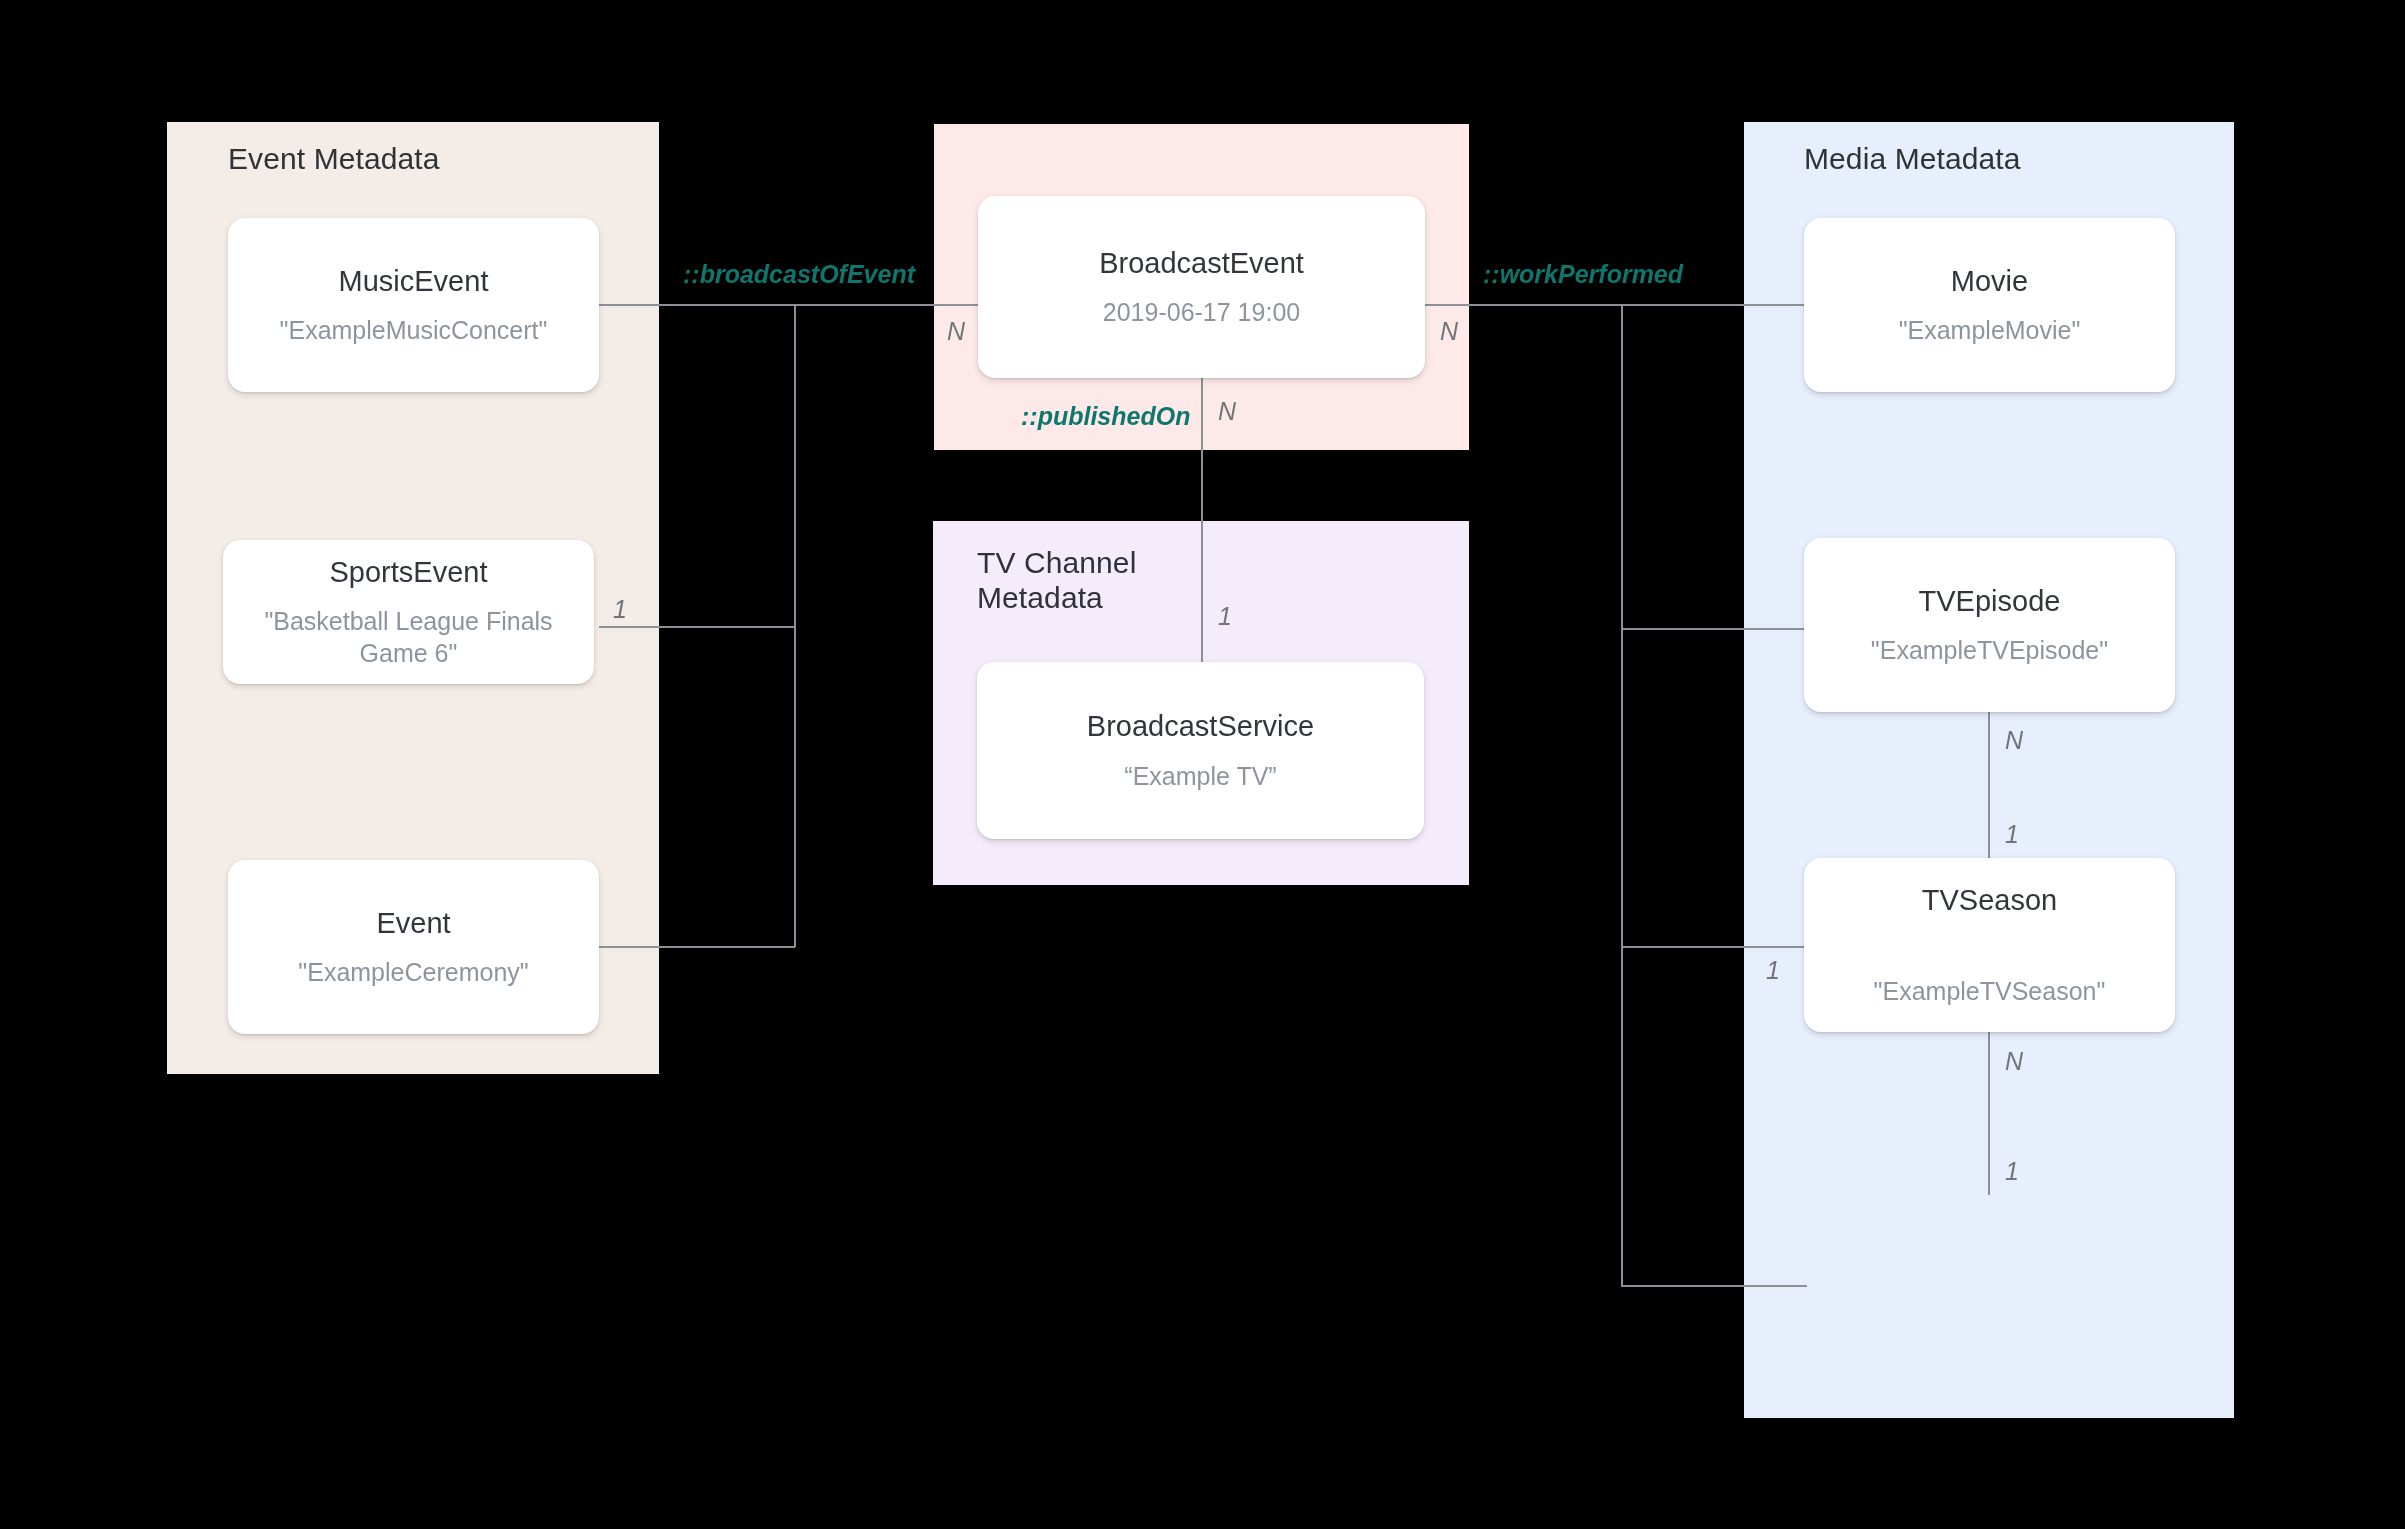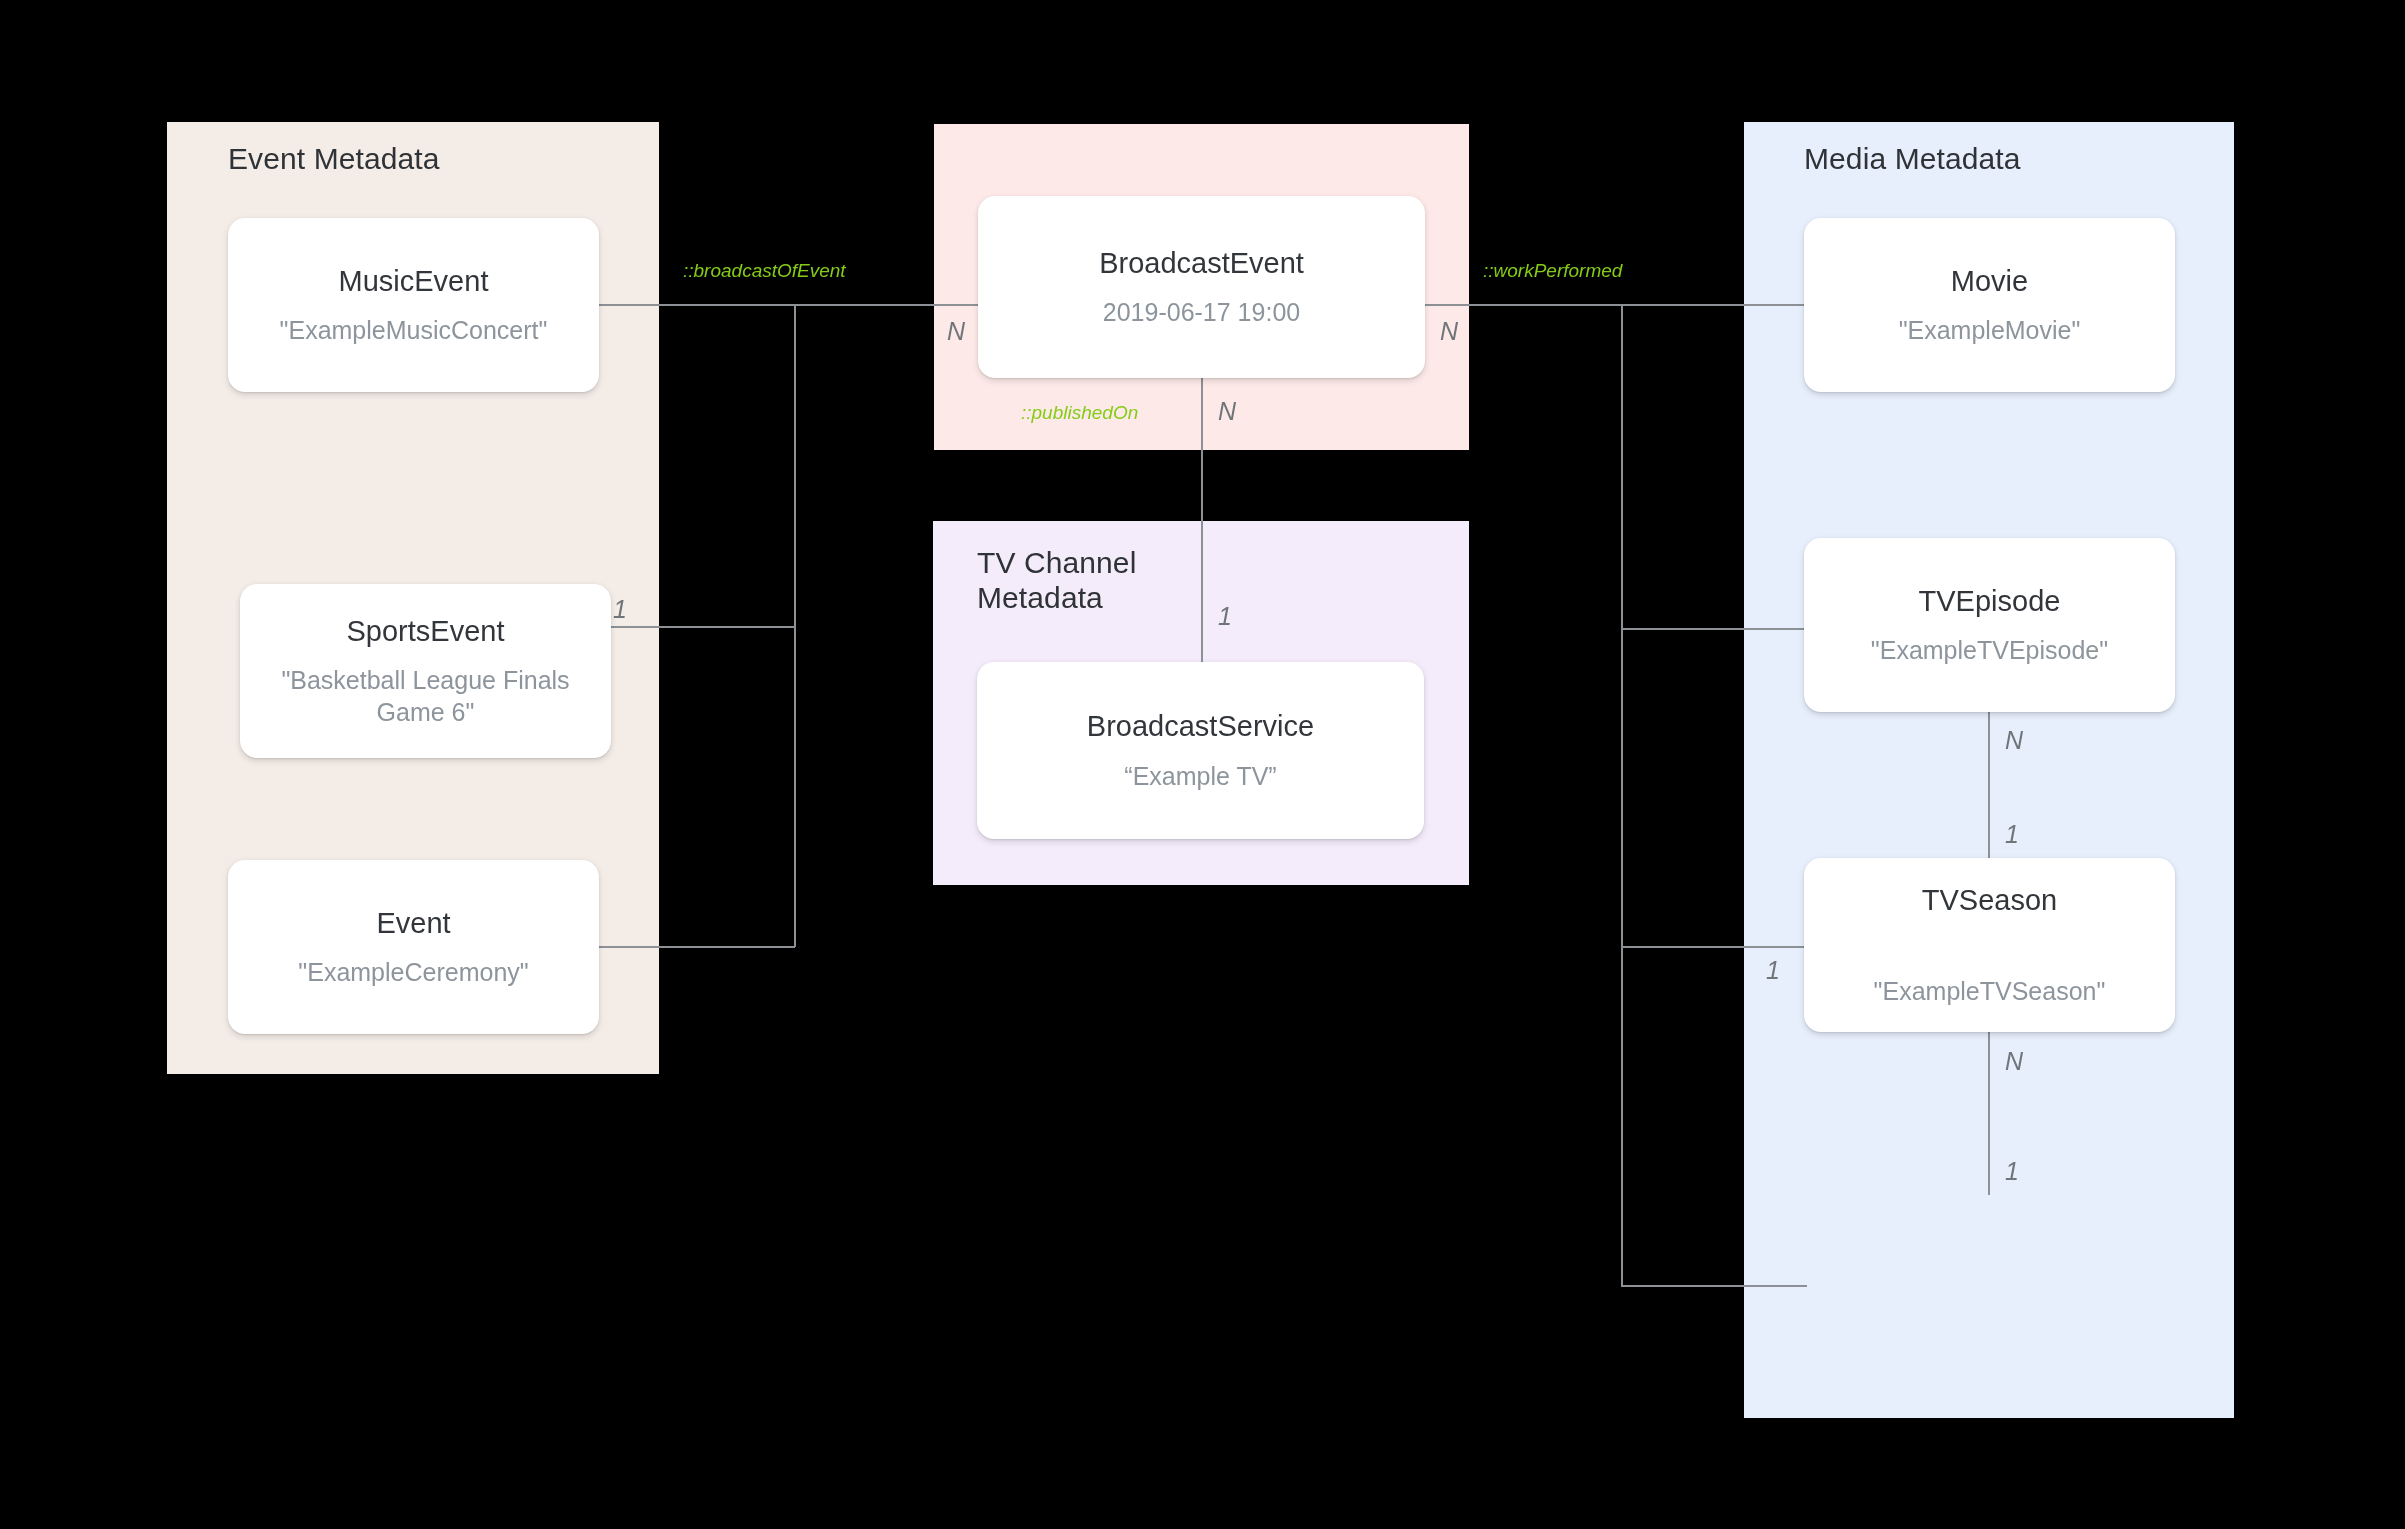--- a/index.html
+++ b/index.html
@@ -60,24 +60,24 @@
   .line {
     position: absolute;
     background: #8d9196;
   }
   .line.h { height: 1.9px; }
   .line.v { width: 1.9px; }
 
   
   .edge-label {
     position: absolute;
-    font-size: 19px;
+    font-size: 25px;
     font-style: italic;
-    font-weight: normal;
-    color: #84cc16;
+    font-weight: bold;
+    color: #0f766e;
     white-space: nowrap;
   }
   .card-label {
     position: absolute;
     font-size: 25px;
     font-style: italic;
     color: #70757a;
     white-space: nowrap;
   }
 </style>
@@ -147,21 +147,21 @@
 
   <div class="card-label" style="left:2005px; top:1157px;">1</div>
 
   <div class="card-label" style="left:1766px; top:956px;">1</div>
 
   <div class="node" style="left:228px; top:218px; width:371px; height:174px;">
     <div class="node-title">MusicEvent</div>
     <div class="node-sub">"ExampleMusicConcert"</div>
   </div>
 
-  <div class="node" style="left:240px; top:540px; width:371px; height:174px;margin-top:44px;">
+  <div class="node" style="left:223px; top:540px; width:371px; height:144px;">
     <div class="node-title">SportsEvent</div>
     <div class="node-sub" style="max-width:325px;">"Basketball League Finals Game 6"</div>
   </div>
 
   <div class="node" style="left:228px; top:860px; width:371px; height:174px;">
     <div class="node-title">Event</div>
     <div class="node-sub">"ExampleCeremony"</div>
   </div>
 
   <div class="node" style="left:978px; top:196px; width:447px; height:182px;">

